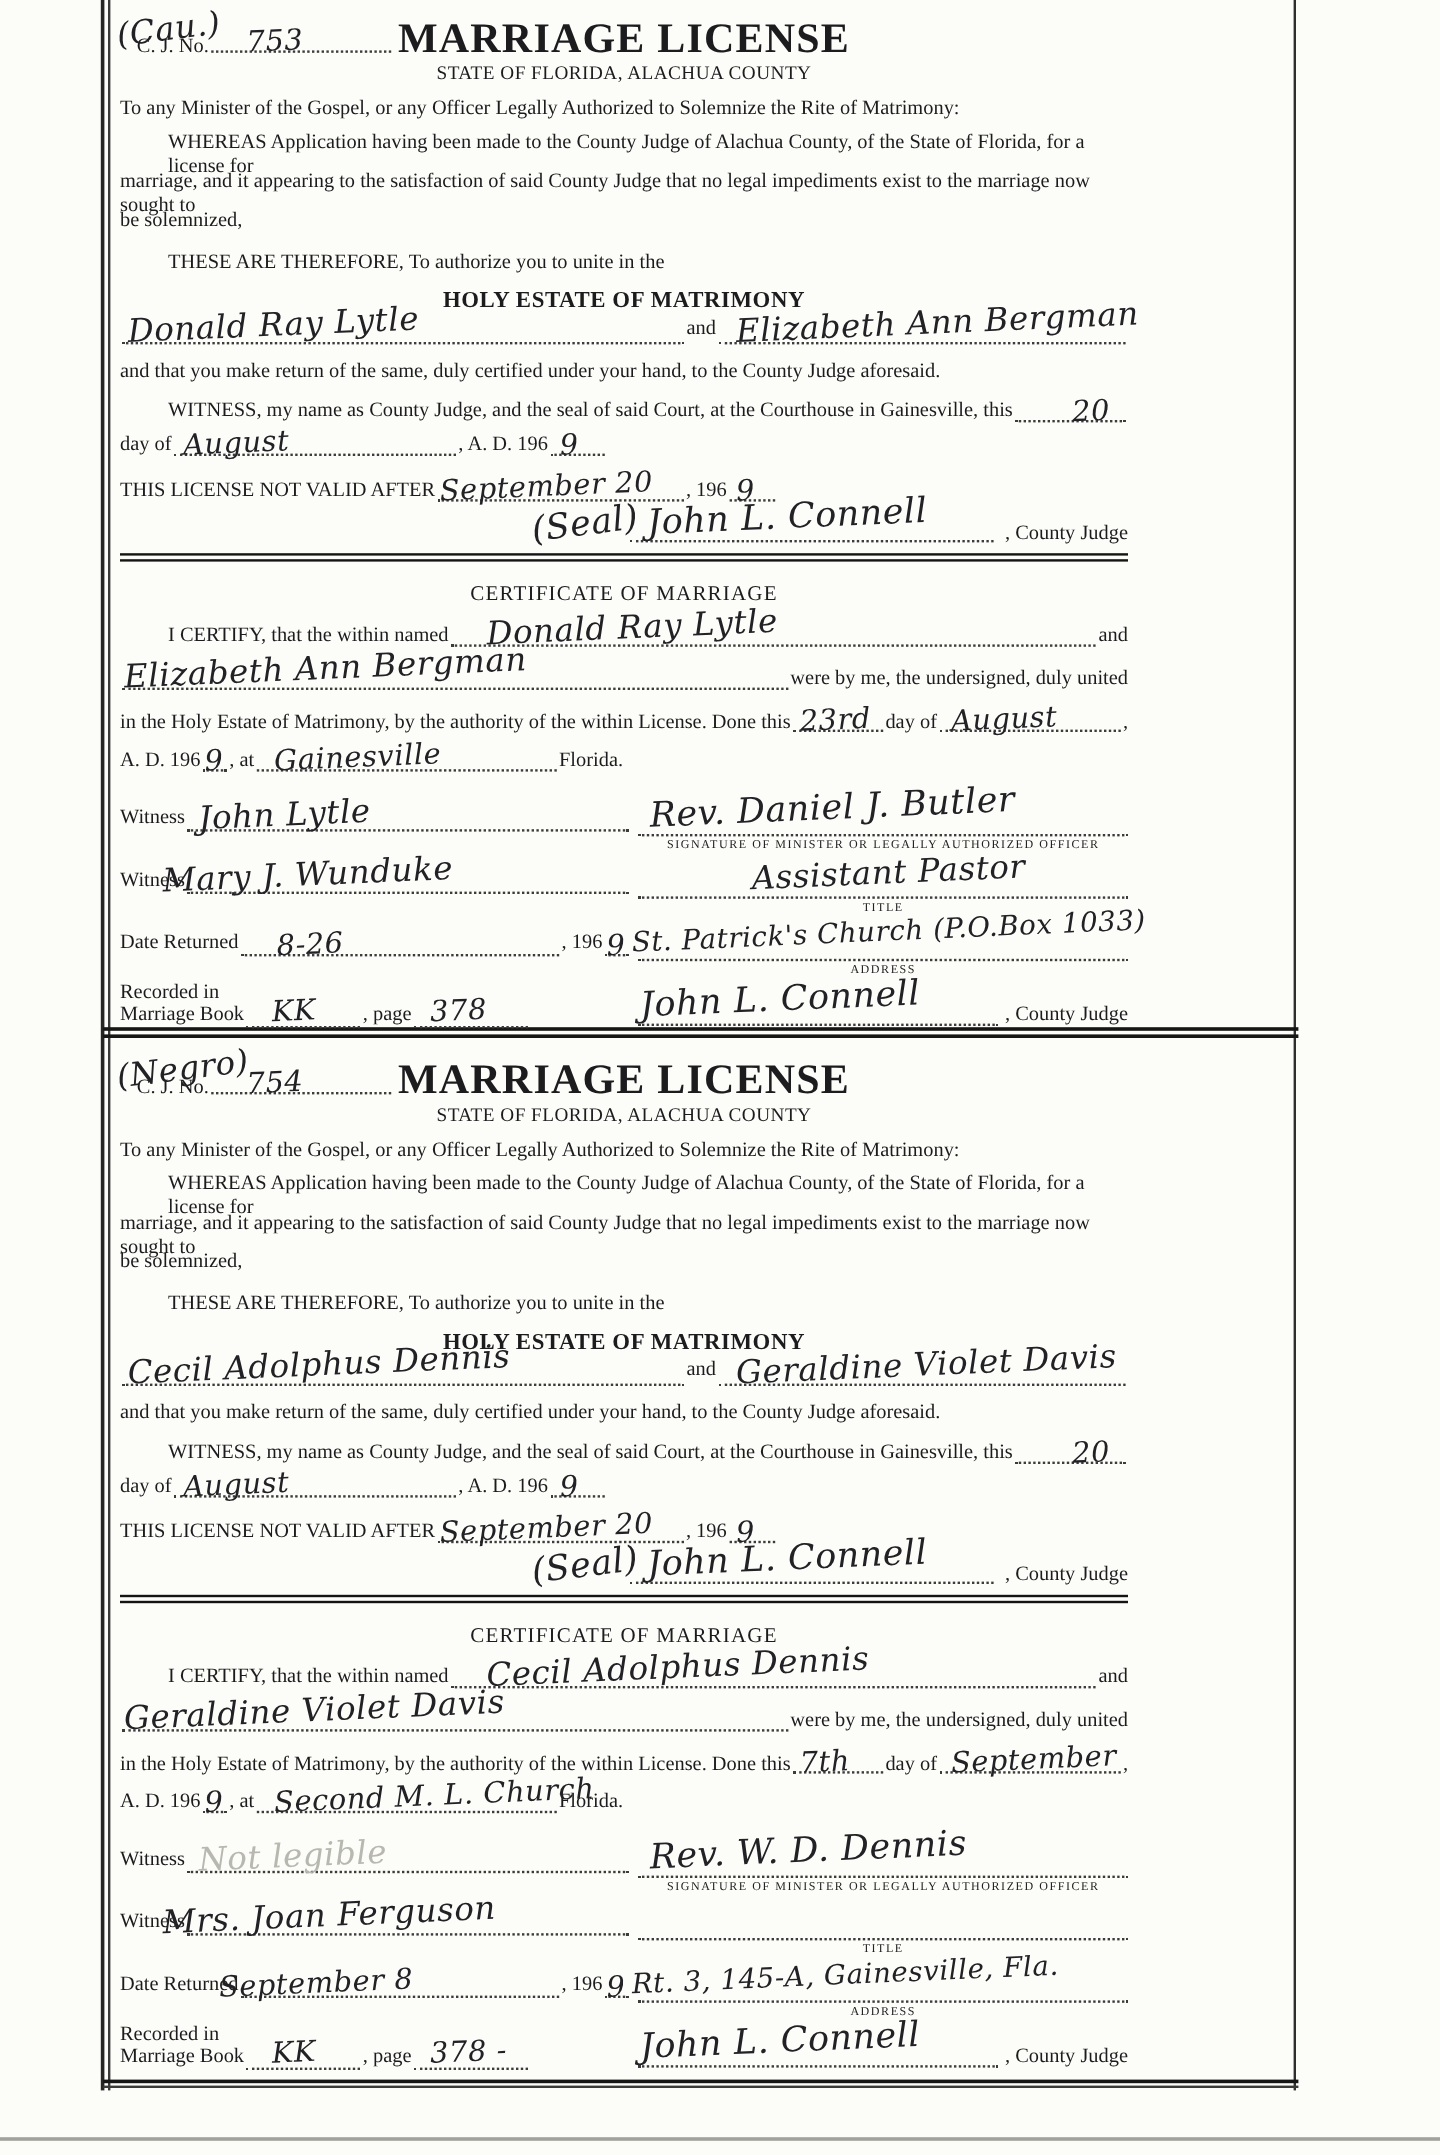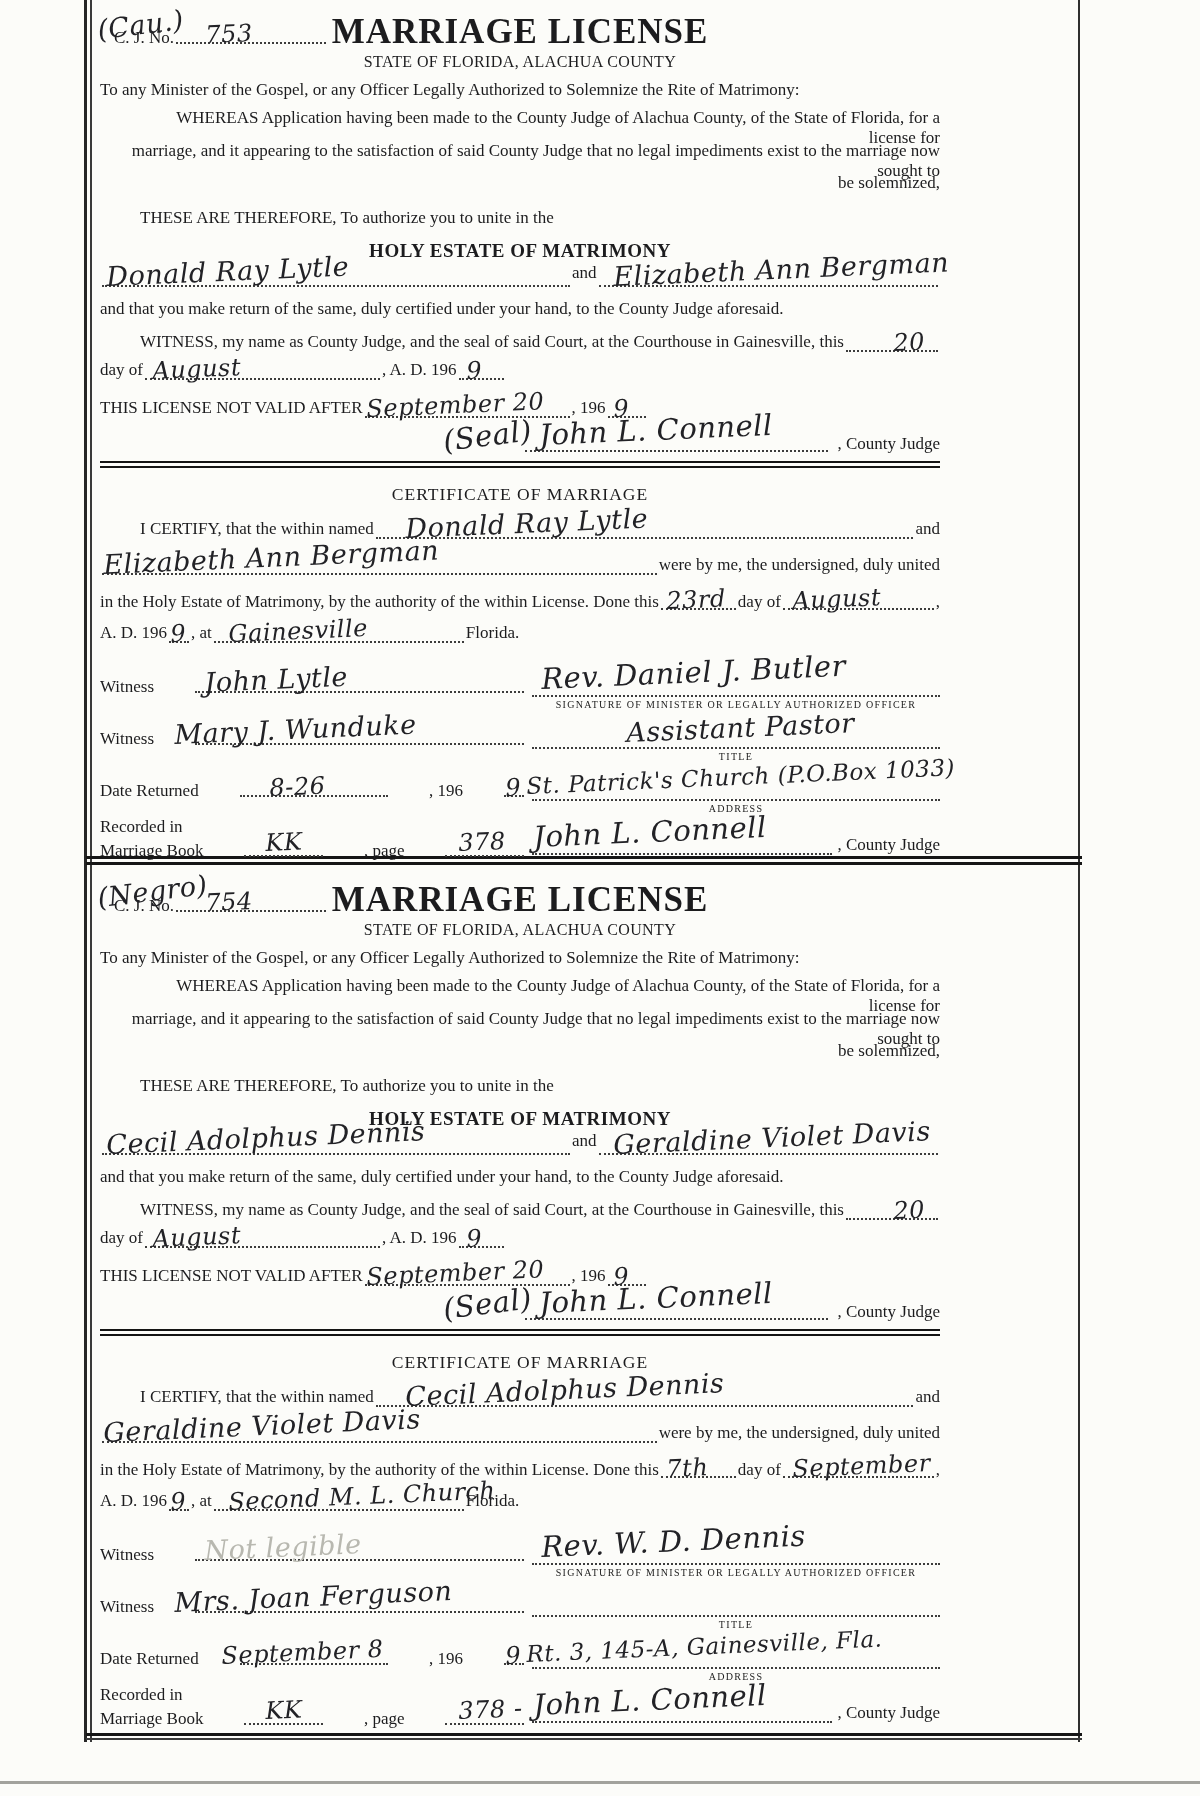--- a/index.html
+++ b/index.html
@@ -32,21 +32,21 @@
   .f1 { flex:1; }
   .w20{width:20px} .w38{width:38px} .w45{width:45px} .w75{width:75px} .w95{width:95px}
   .w150{width:150px} .w205{width:205px} .w235{width:235px} .w250{width:250px} .w468{width:468px} .w555{width:555px}
 
   .hw { position:absolute; bottom:-5px; left:4px; font-family:"DejaVu Serif", serif; font-style:italic;
         color:#222226; transform:rotate(-2.5deg); transform-origin:left bottom;
         white-space:nowrap; line-height:1; letter-spacing:.5px; } .hw-md{font-size:24px} .hw-lg{font-size:27px} .hw-sig{font-size:29px}
   .hw.faint { color:#b8b8b0; }
 
   .salutation { margin-top:2px; height:22px; }
-  .whereas .wl { height:32.5px;text-align:right; }
+  .whereas .wl { height:32.5px; }
   .whereas { margin-top:6px; }
   .indent { padding-left:40px; }
   .therefore { margin-top:2px; height:22px; }
   .holy { margin-top:10px; height:23px; text-align:center; font-size:19px; font-weight:bold; letter-spacing:.5px; }
   .names-row { height:28px; }
   .return-row { margin-top:8px; height:22px; }
   .witness-row { margin-top:11px; height:24px; }
   .dayof-row { margin-top:4px; height:24px; }
   .notvalid-row { margin-top:14px; height:24px; }
 
@@ -57,21 +57,21 @@
   .seal-row .jt { position:absolute; right:0; bottom:6px; }
 
   .rule2 { margin-top:1px; height:7px; border-top:2.5px solid #141414; border-bottom:2.5px solid #141414; }
   .cert-head { margin-top:16px; height:22px; text-align:center; font-size:17.5px; letter-spacing:1px; }
   .certify-row { margin-top:13px; height:24px; }
   .bride-row { margin-top:12px; height:24px; }
   .authority-row { margin-top:11px; height:24px;align-items:center; }
   .place-row { margin-top:9px; height:24px; }
 
   .bottom-grid { position:relative; height:211px; }
-  .lrow { position:absolute; left:0; width:426px; display:flex; align-items:flex-end; height:26px;gap:39px; }
+  .lrow { position:absolute; left:0; width:426px; display:flex; align-items:flex-start; height:26px; }
   .rrow { position:absolute; left:432px; right:0; height:0; border-bottom:2px dotted #3c3c3c; }
   .rrow .hw { bottom:1px; }
   .rrow.judge { right:108px; }
   .rcap { position:absolute; left:432px; right:0; text-align:center; font-size:10px; letter-spacing:1.3px; color:#222; }
   .cj-label, .plain { white-space:nowrap; }
   .rec1 { position:absolute; left:0; height:22px; }
   .judge-title-r { position:absolute; right:0; }
 </style>
 </head>
 <body>

